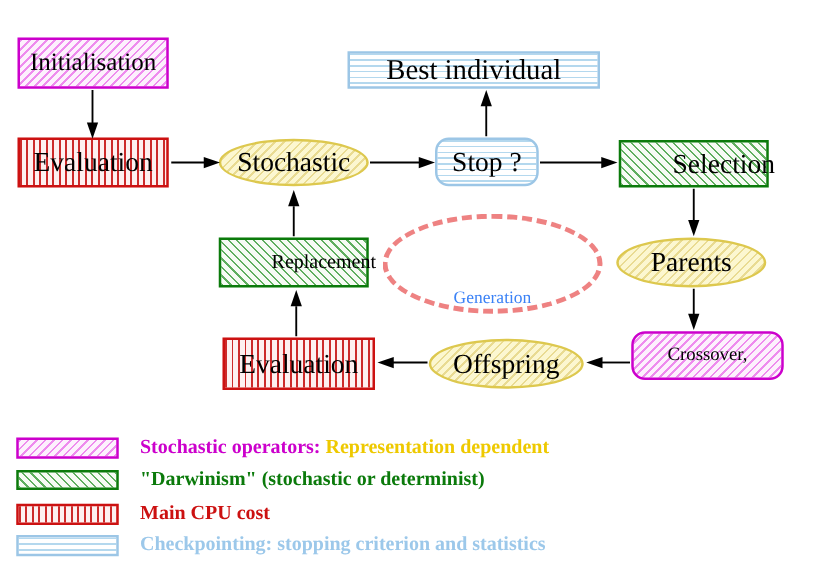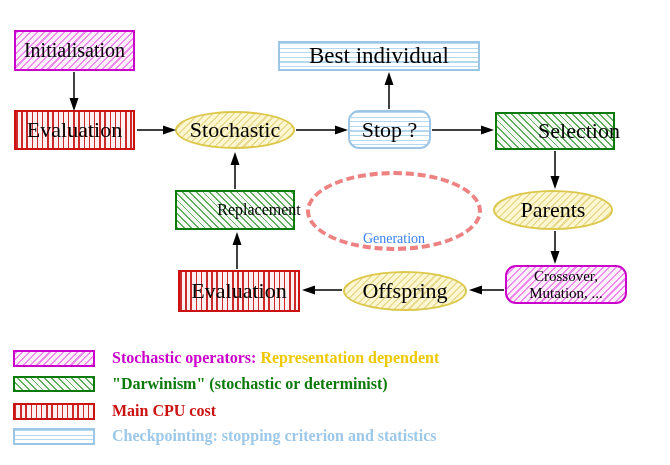--- a/index.html
+++ b/index.html
@@ -88,21 +88,20 @@
   <div class="node hatch-green big-label" style="left:495px;top:112px;width:120px;height:38px;">
     <span>Selection</span>
   </div>
 
   <div class="node hatch-yellow big-label" style="left:493px;top:190px;width:120px;height:40px;">
     <span>Parents</span>
   </div>
 
   <div class="node hatch-magenta xs-label" style="left:505px;top:265px;width:122px;height:39px;flex-direction:column;border-radius:11px;">
     <span>Crossover,</span>
-    <span>Mutation, ...</span>
   </div>
 
   <div class="node hatch-yellow big-label" style="left:343px;top:271px;width:124px;height:40px;">
     <span>Offspring</span>
   </div>
 
   <div class="node stripes-red big-label" style="left:178px;top:270px;width:122px;height:42px;">
     <span>Evaluation</span>
   </div>
 

